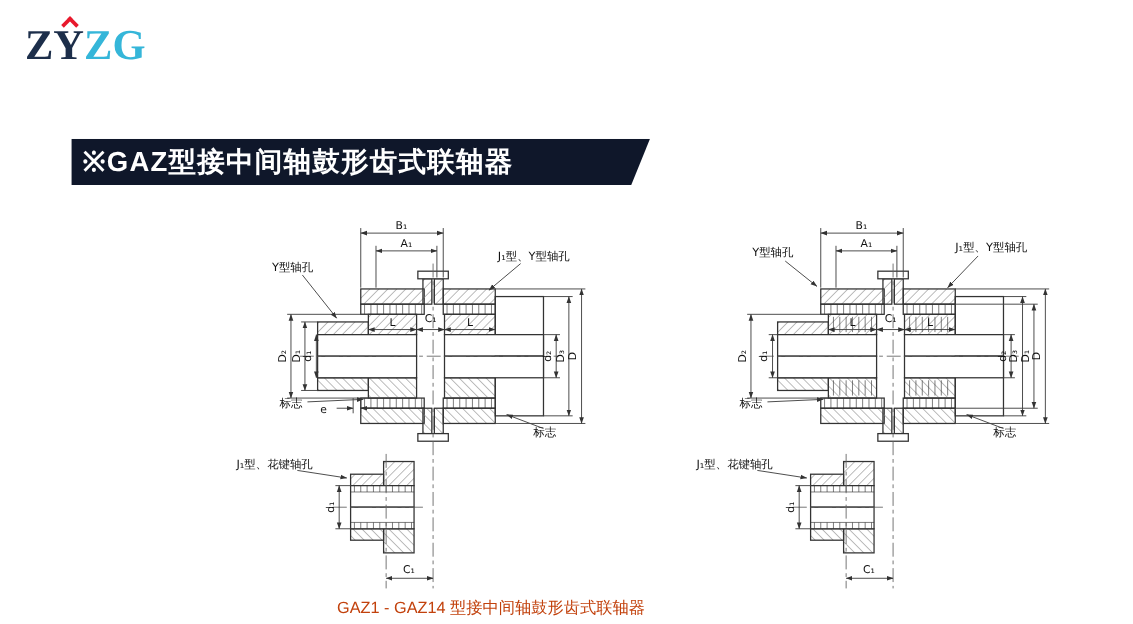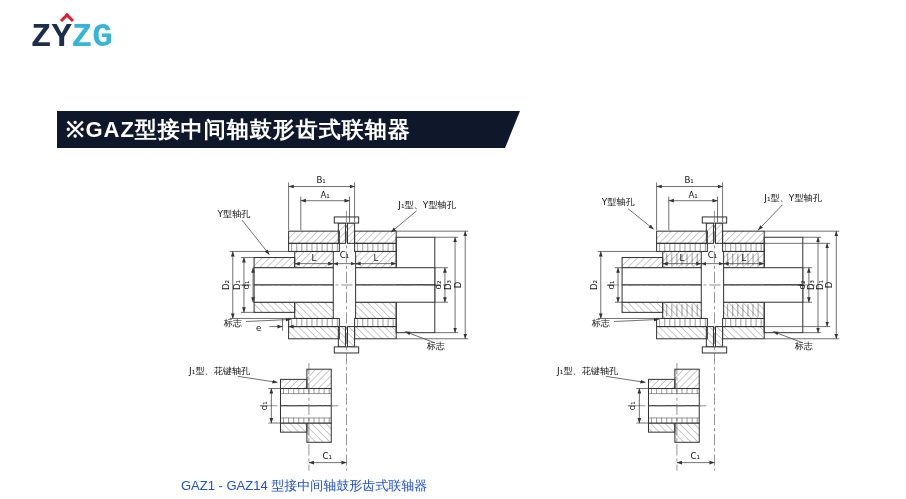--- a/index.html
+++ b/index.html
@@ -1,28 +1,28 @@
 <!DOCTYPE html>
 <html><head>
 <meta charset="utf-8">
 <style>
   *{margin:0;padding:0;box-sizing:border-box}
   html,body{width:906px;height:499px;background:#fff;overflow:hidden}
   body{font-family:"Liberation Sans",sans-serif;position:relative}
   .page{position:absolute;inset:0;background:#fff}
-  .logo{position:absolute;left:31px;top:20px;font-weight:bold;font-size:34px;line-height:1;font-family:Liberation Mono, monospace}
+  .logo{position:absolute;left:20px;top:20px;font-weight:bold;font-size:34px;line-height:1;font-family:Liberation Serif, serif}
   .logo .zy{color:#1c2e4a}
   .logo .zg{color:#35b6d9}
   .logo-caret{position:absolute;left:31px;top:-5px;width:10px;height:10px;border-top:3px solid #e8192c;border-left:3px solid #e8192c;transform:rotate(45deg)}
   .banner{position:absolute;left:57px;top:111px;width:463px;height:37px;background:#0f172a;color:#fff;
           font-size:22px;font-weight:bold;line-height:37px;padding-left:9px;letter-spacing:1px;
           clip-path:polygon(0 0,100% 0,calc(100% - 15px) 100%,0 100%);white-space:nowrap}
   .fig{position:absolute;top:166px;width:335px}
   .fig svg{display:block}
-  .fig-caption{text-align:left;font-size:13px;color:#1d4ed8;margin-top:1px;white-space:nowrap}
+  .fig-caption{text-align:right;font-size:13px;color:#c2410c;margin-top:1px;white-space:nowrap}
   text{font-family:"DejaVu Sans",sans-serif}
 </style>
 </head>
 <body>
 
 <div class="page">
 
   <div class="logo">
     <span class="logo-caret"></span><span class="zy">ZY</span><span class="zg">ZG</span>
   </div>

